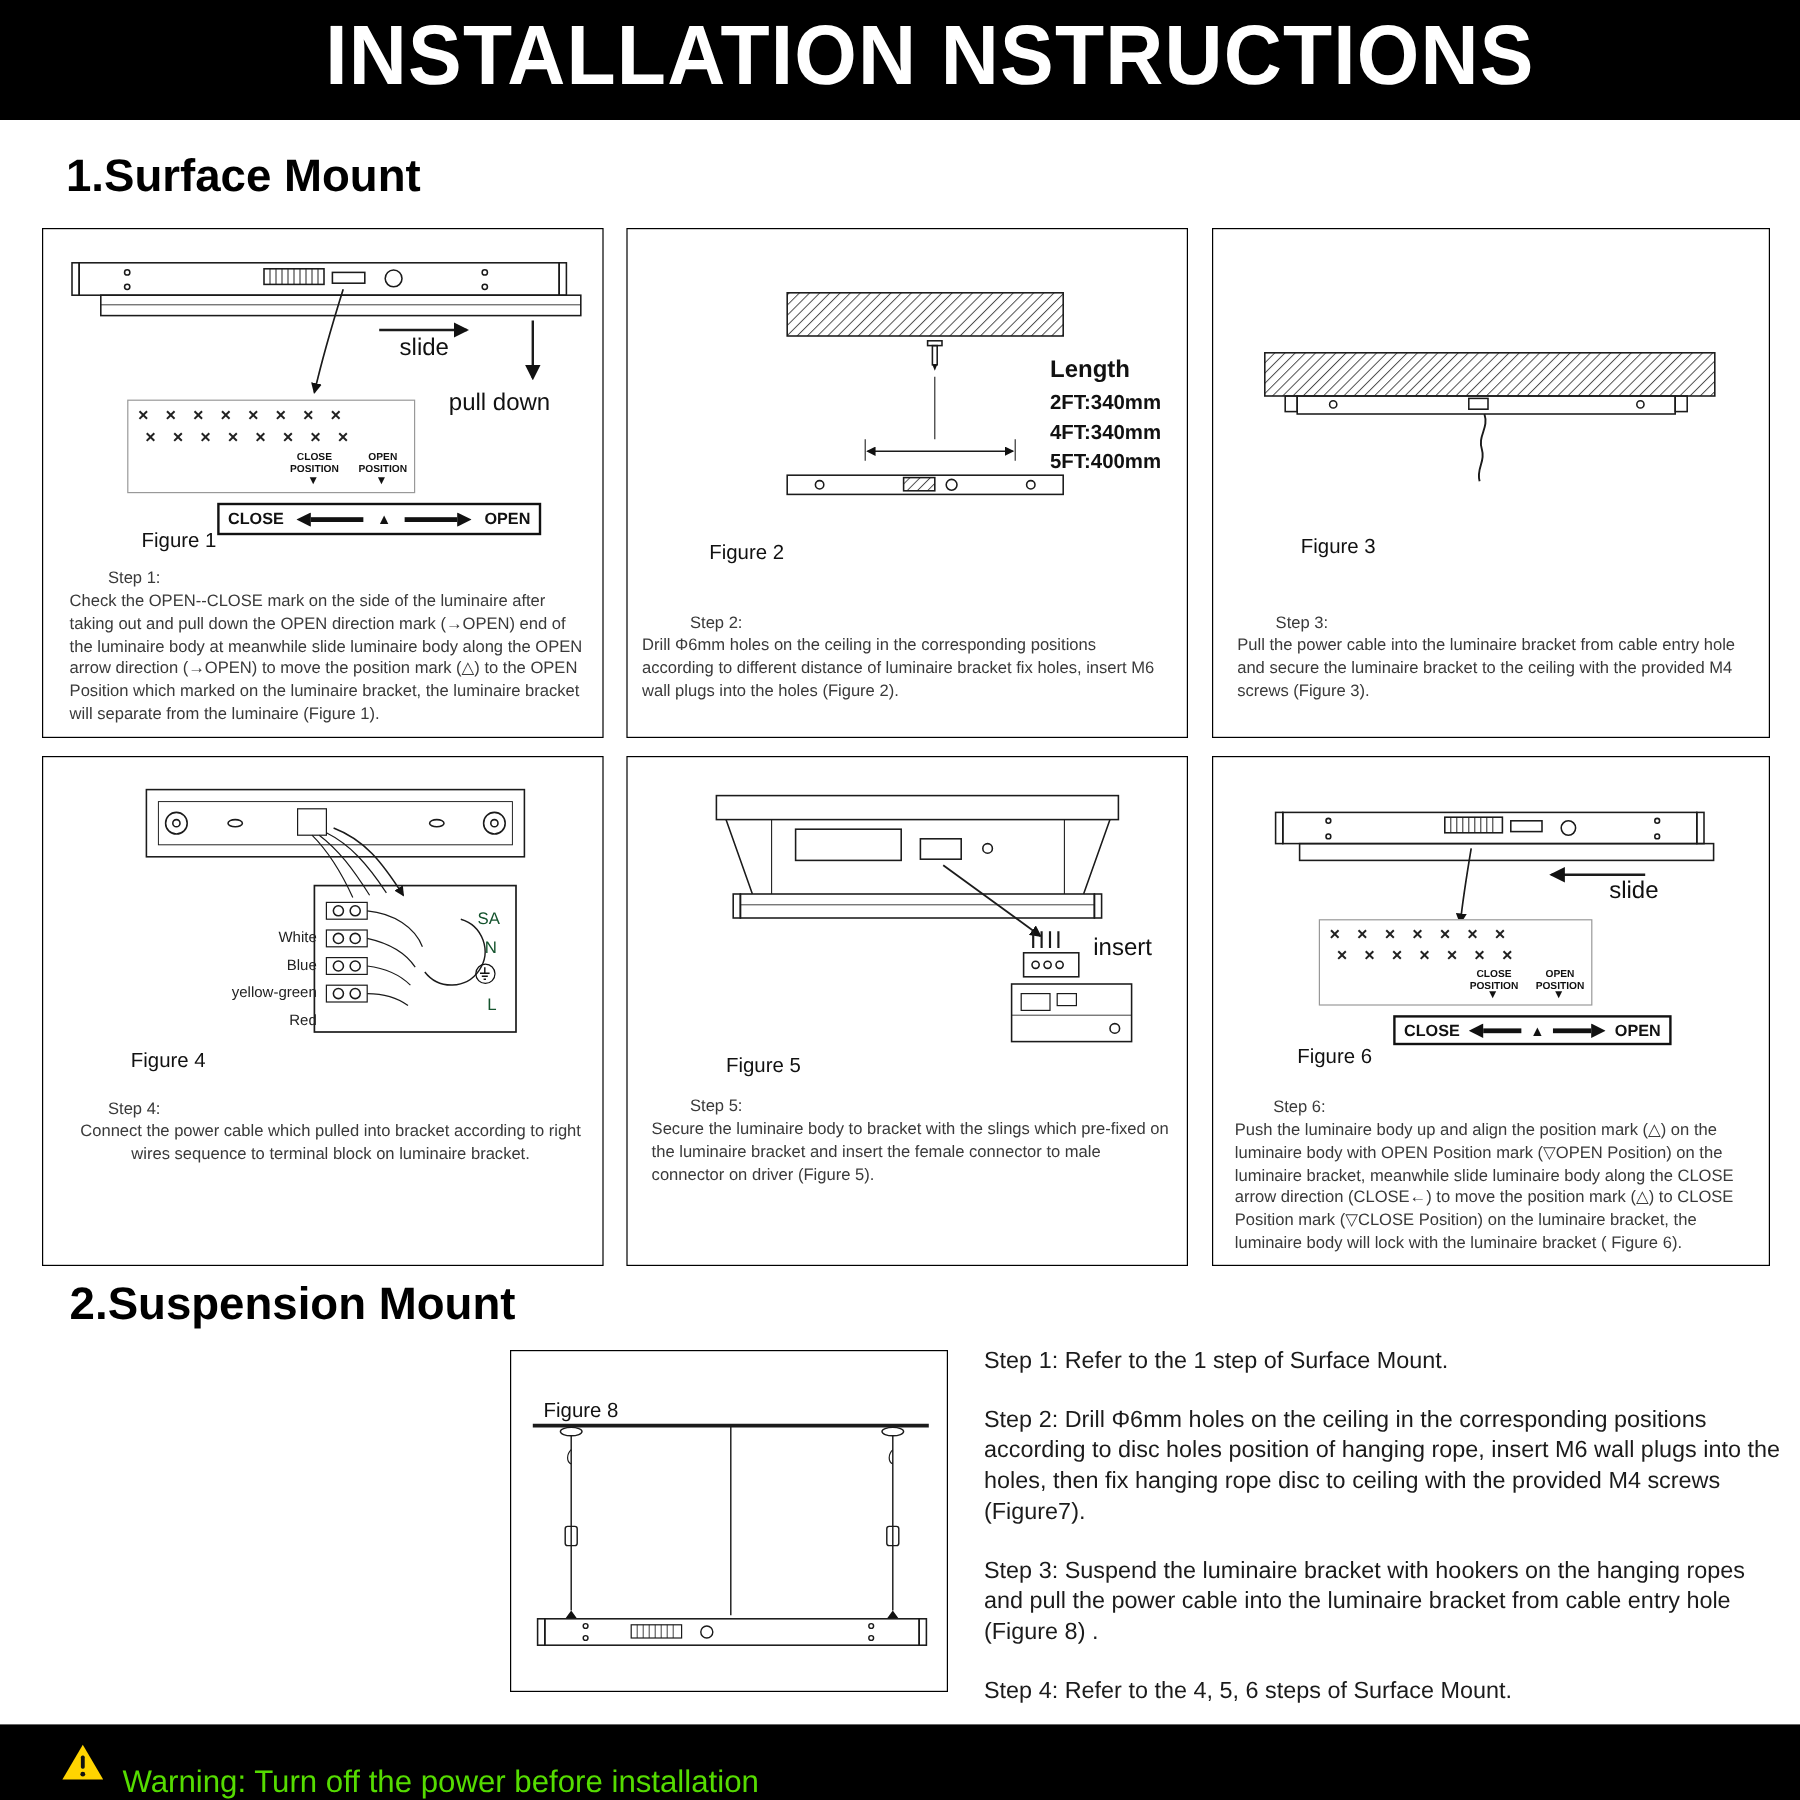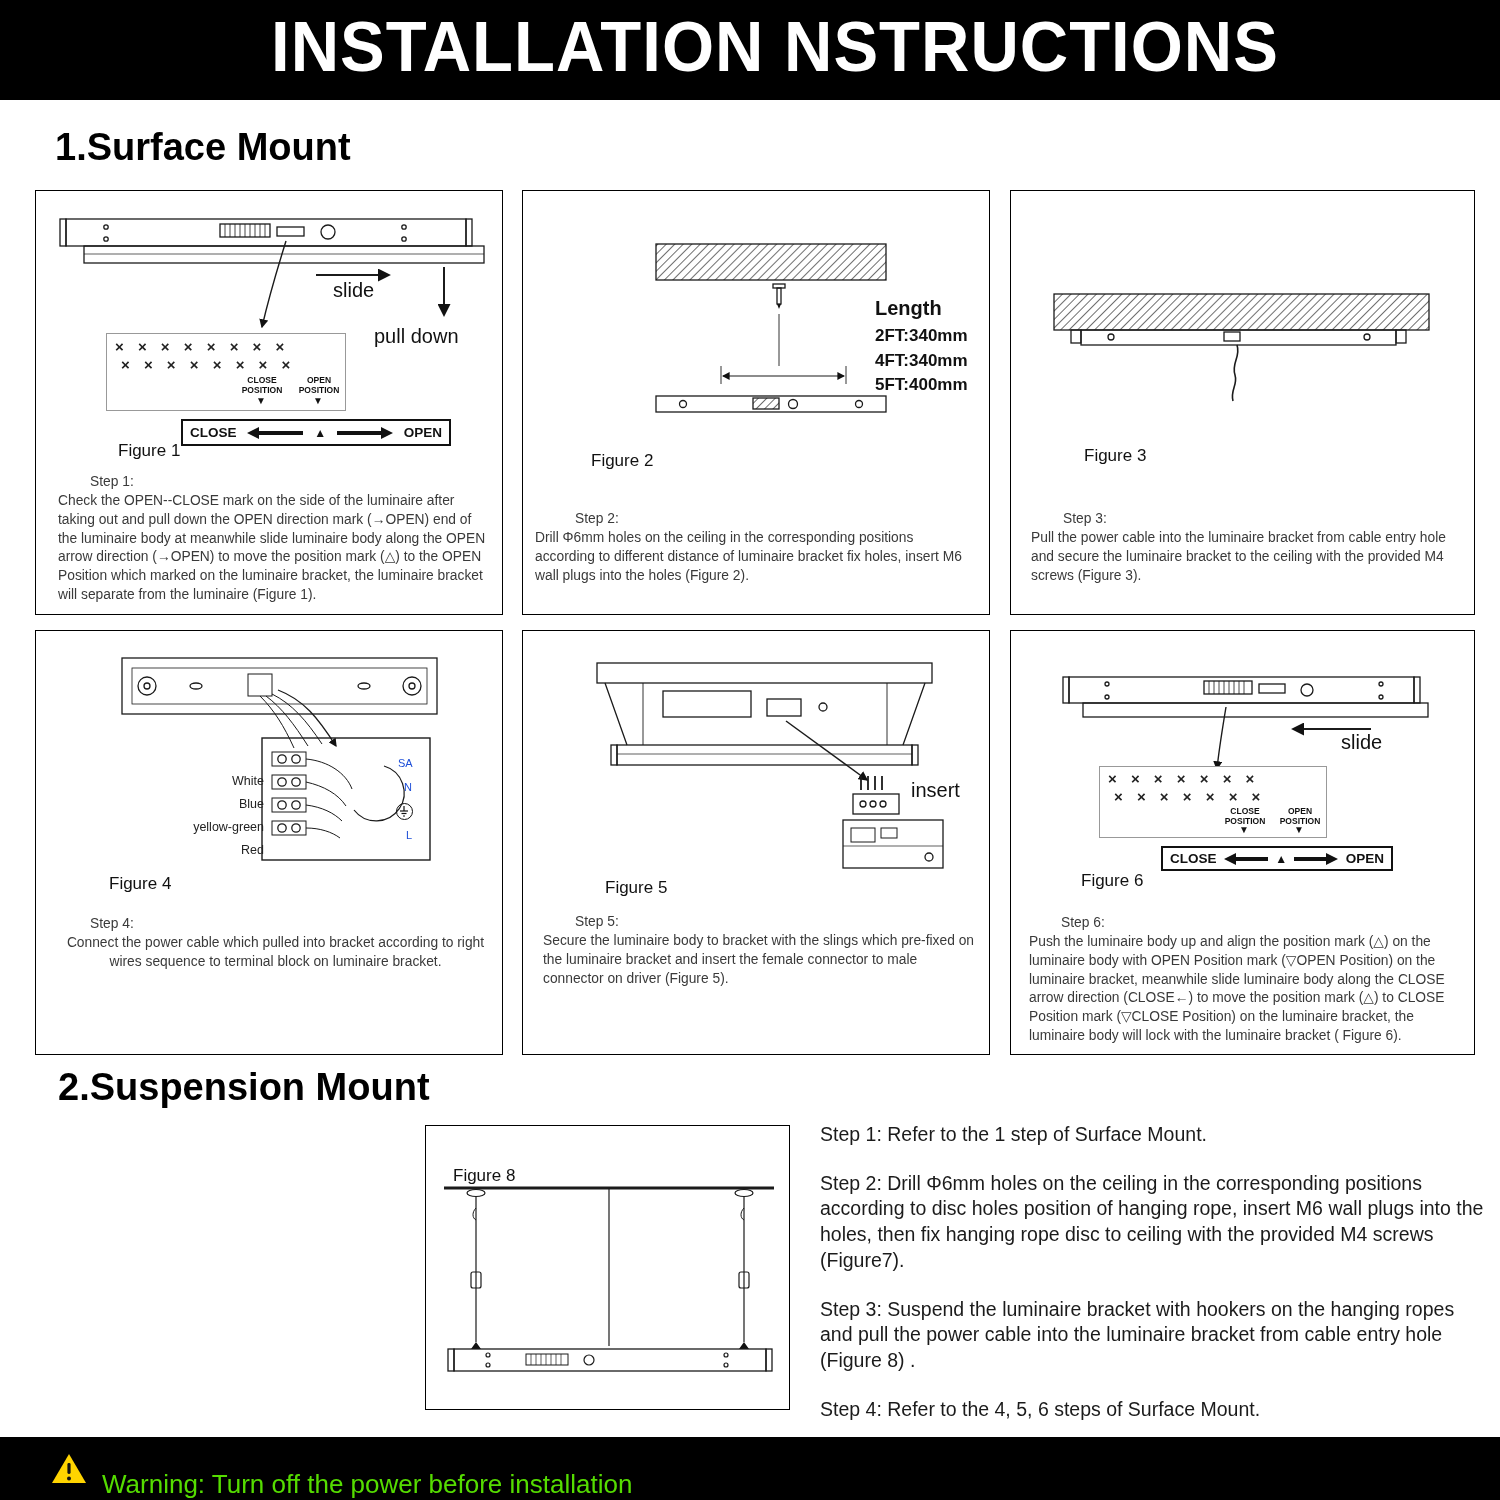--- a/index.html
+++ b/index.html
@@ -33,21 +33,21 @@
 
   .cobar { position:absolute; border:2px solid #111; background:#fff; display:flex; align-items:center;
     justify-content:space-between; padding:0 7px; font-weight:bold; font-size:13.5px; color:#111; }
   .cobar .mid { font-size:12px; }
 
   .lenblock { position:absolute; color:#111; }
   .lenblock .lt { font-size:20px; font-weight:bold; margin-bottom:4px; }
   .lenblock .ll { font-size:17px; font-weight:bold; line-height:1.45; }
 
   .wirelbl { position:absolute; font-size:12.5px; color:#222; width:88px; text-align:right; }
-  .termlbl { position:absolute; font-size:11px; color:#1d4ed8; }
+  .termlbl { position:absolute; font-size:14px; color:#14532d; }
   .earth-circ { position:absolute; width:17px; height:17px; border:1.2px solid #111; border-radius:50%; }
 
   .suspension-steps { position:absolute; font-size:19.5px; color:#1b1b1b; line-height:1.32; }
   .suspension-steps p { margin-bottom:23px; }
 
   .footer { position:absolute; left:0; top:1437px; width:1500px; height:63px; background:var(--header-bg,#000);
     display:flex; align-items:center; padding-left:50px; }
   .warn-text { color:var(--warning-green,#55DC00); font-size:26px; font-weight:normal; margin-left:14px;margin-top:32px; }
 
   svg { display:block; }

